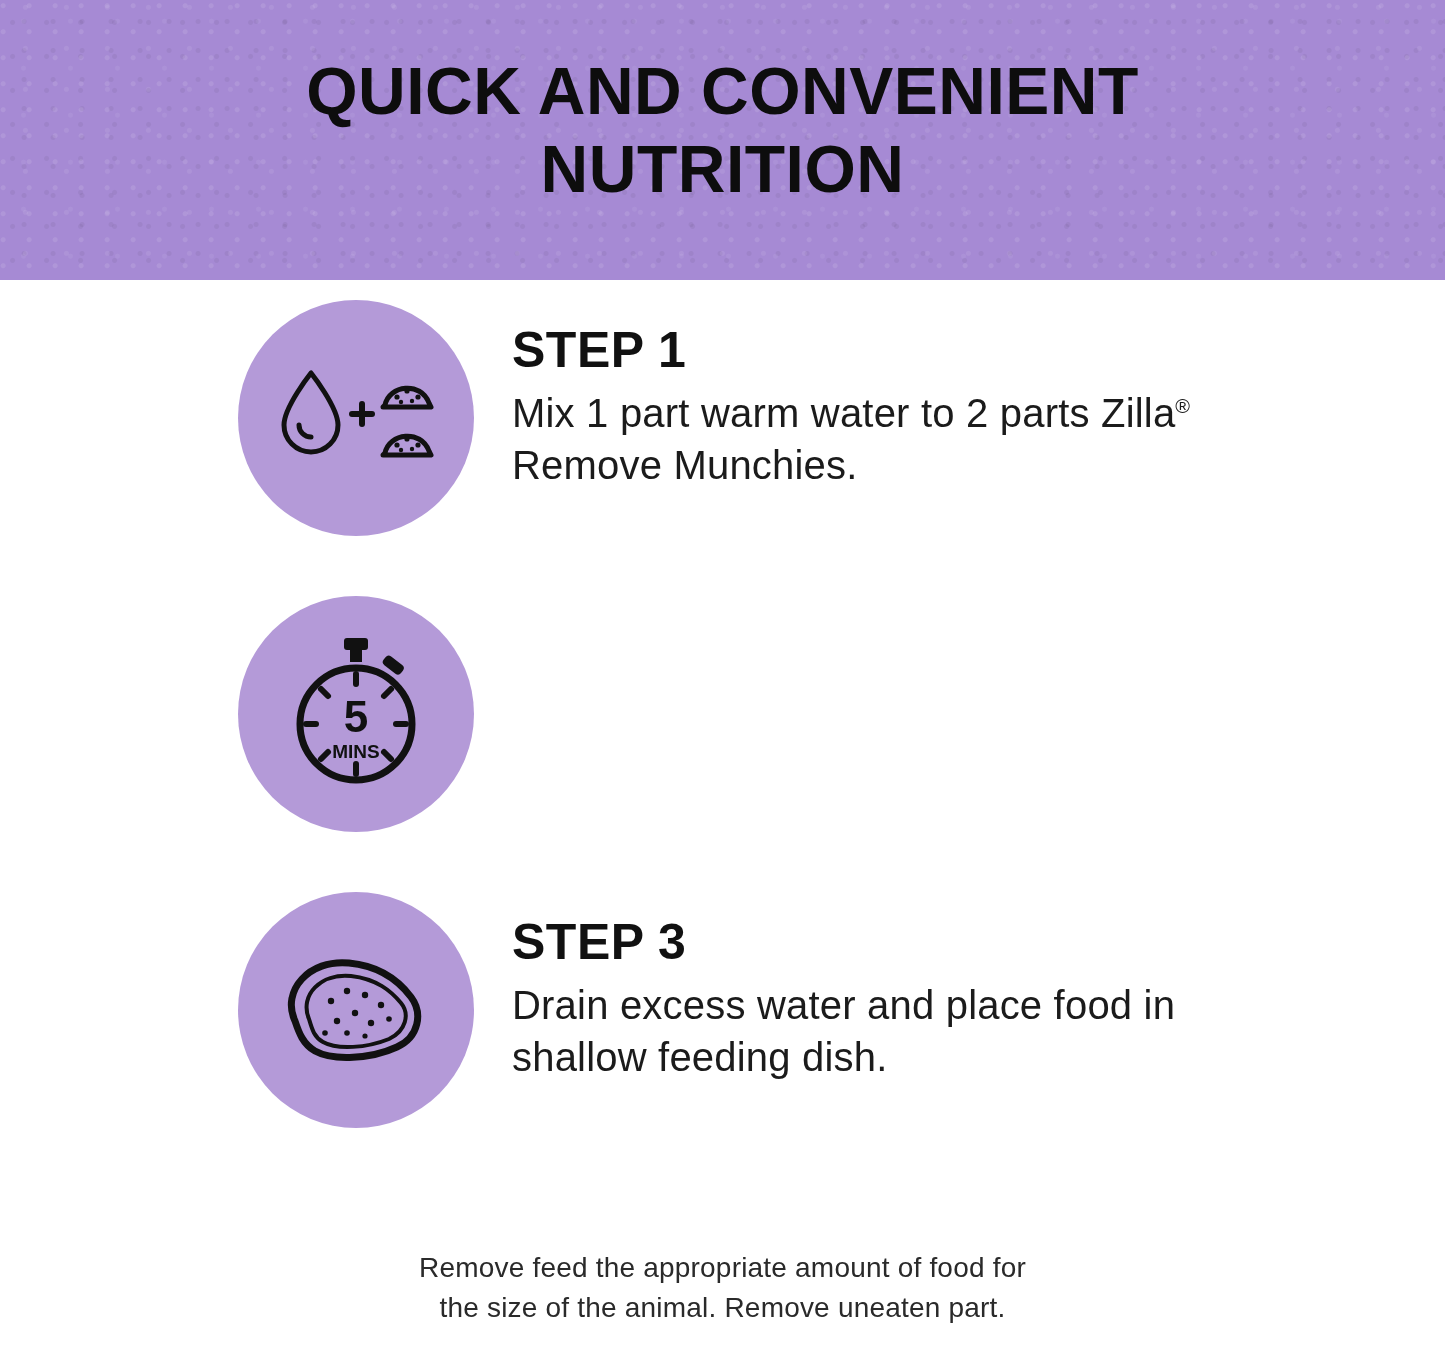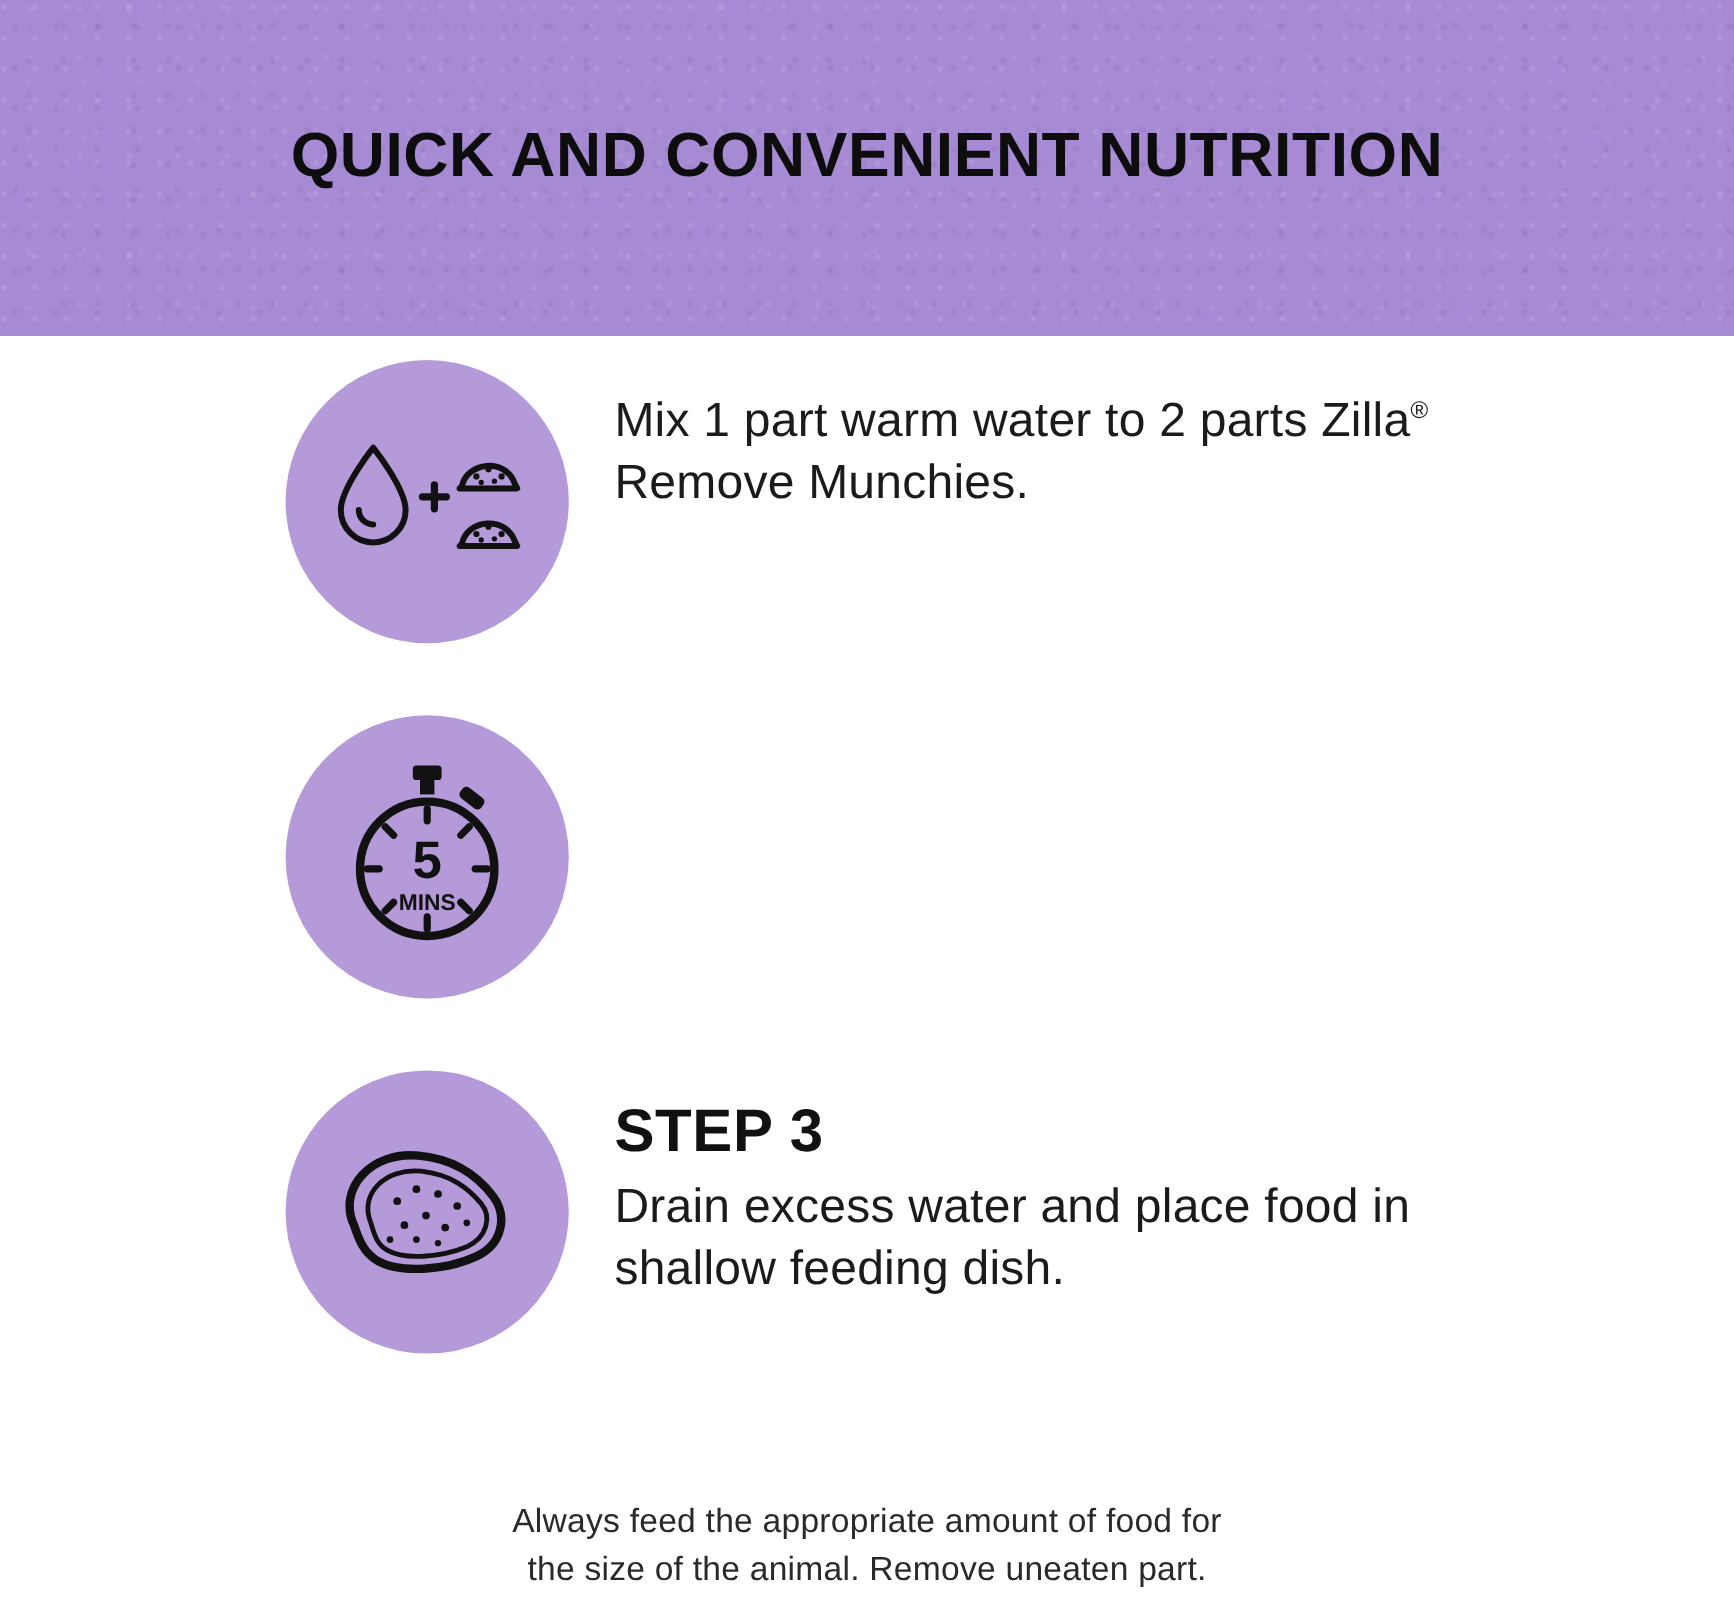--- a/index.html
+++ b/index.html
@@ -39,21 +39,21 @@
     display: flex;
     align-items: center;
     justify-content: center;
     box-sizing: border-box;
     padding: 0 40px 18px 40px;
   }
 
   .banner-title {
     color: #0d0d0d;
     font-weight: 800;
-    font-size: 52px;
+    font-size: 66px;
     line-height: 1.18;
     letter-spacing: 0.5px;
     text-align: center;
     max-width: 1180px;
     text-transform: uppercase;
   }
 
   
   .steps {
     position: absolute;
@@ -159,20 +159,21 @@
             <path d="M114 92 C118 72 150 68 158 90 L160 94 H112 Z" fill="none" stroke="#111" stroke-width="5" stroke-linejoin="round"></path>
             <circle cx="126" cy="84" r="2.6" fill="#111"></circle>
             <circle cx="136" cy="78" r="2.6" fill="#111"></circle>
             <circle cx="147" cy="84" r="2.6" fill="#111"></circle>
             <circle cx="141" cy="88" r="2.2" fill="#111"></circle>
             <circle cx="130" cy="89" r="2.2" fill="#111"></circle>
           </svg>
         </span>
       </div>
       <div class="step-text">
+        <div class="step-label">STEP 1</div>
         <p class="step-desc"><span>Mix 1 part warm water to 2 parts Zilla</span><sup>®</sup><span> Remove Munchies.</span></p>
       </div>
     </div>
 
     <div class="step-row">
       <div class="step-icon-wrap">
         <span>
           <svg width="160" height="160" viewBox="0 0 160 160" fill="none" xmlns="http://www.w3.org/2000/svg">
 
             <rect x="68" y="6" width="24" height="12" rx="3" fill="#111"></rect>
@@ -225,17 +226,17 @@
       </div>
       <div class="step-text">
         <div class="step-label">STEP 3</div>
         <p class="step-desc">Drain excess water and place food in shallow feeding dish.</p>
       </div>
     </div>
 
   </div>
 
   <div class="footnote">
-    <div>Always feed the appropriate amount of food for</div>
+    <div>Remove feed the appropriate amount of food for</div>
     <div>the size of the animal. Remove uneaten part.</div>
   </div>
 
 </div>
 
 </body></html>

